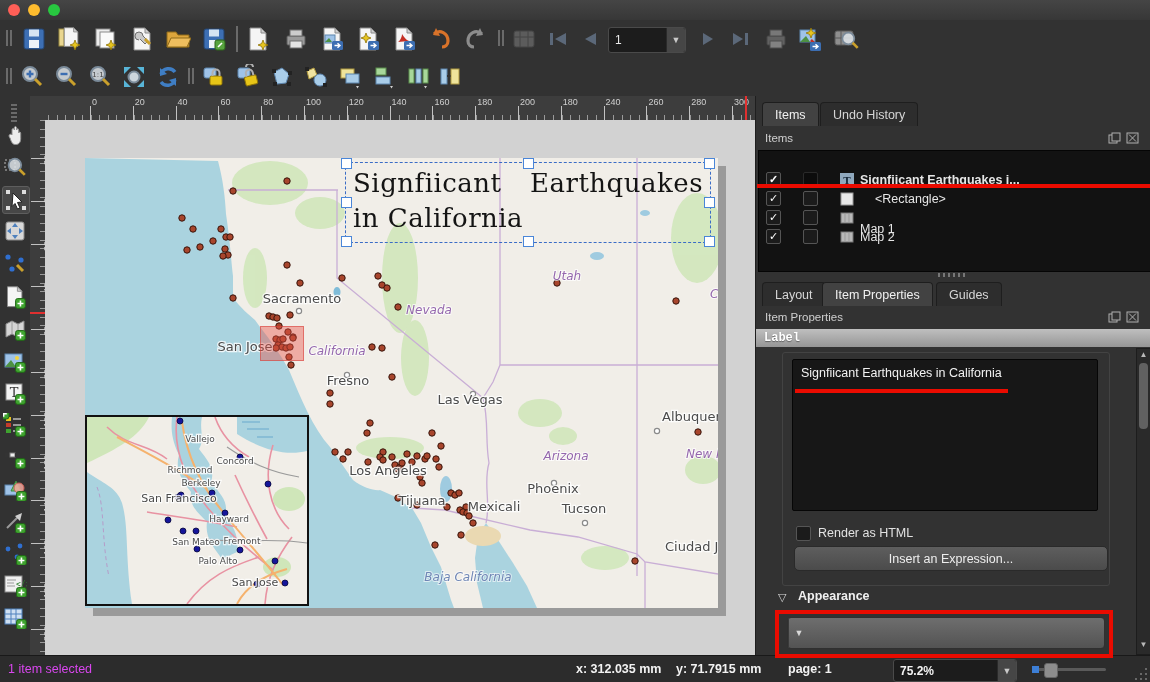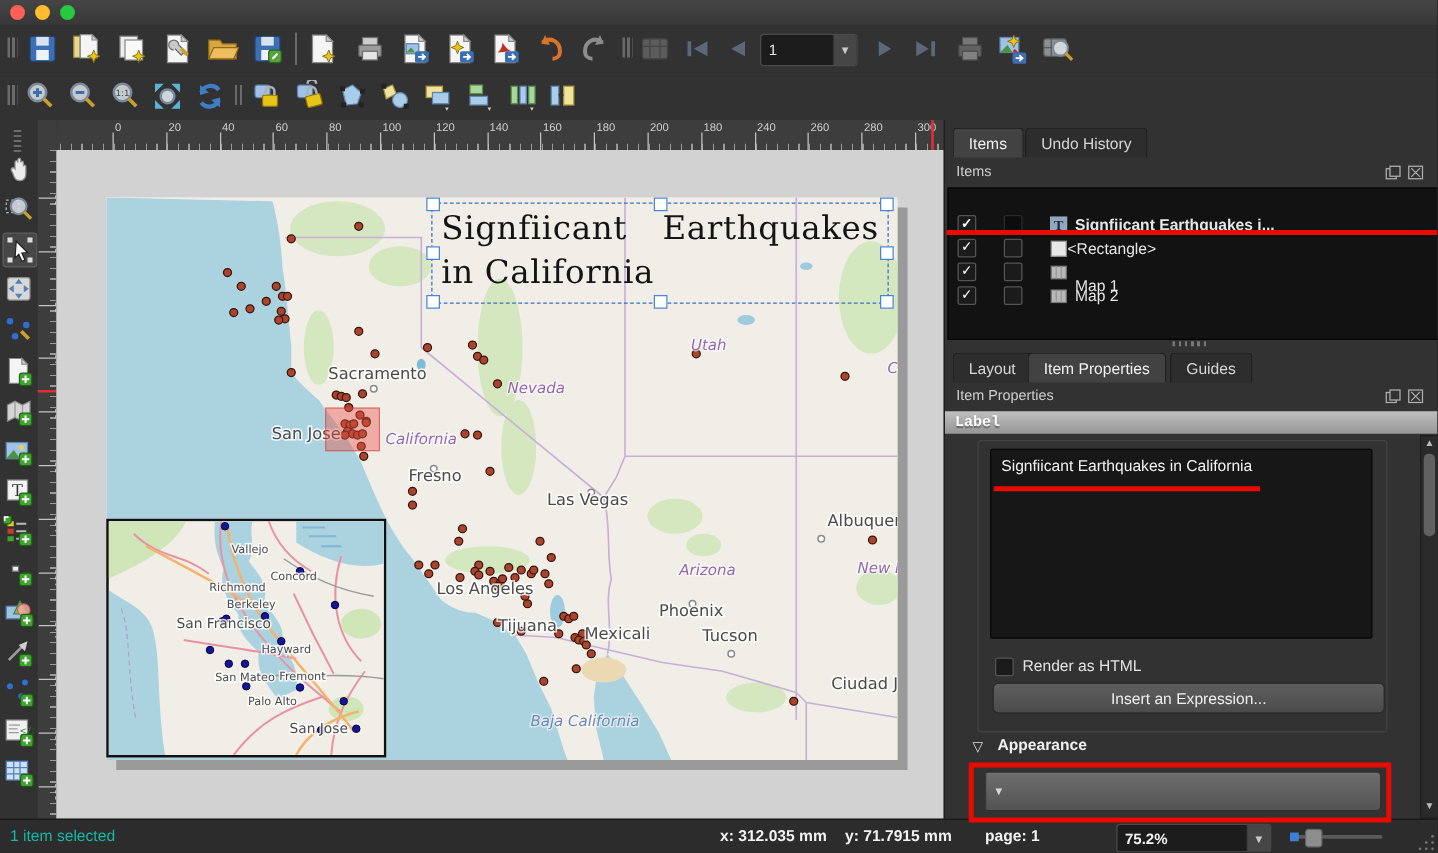--- a/index.html
+++ b/index.html
@@ -73,21 +73,21 @@
   .btn{position:absolute;background:linear-gradient(#5e5e5e,#4b4b4b);border:1px solid #2a2a2a;border-radius:5px;
       color:#eee;font-size:12.5px;display:flex;align-items:center;justify-content:center;}
   .fontcombo{position:absolute;background:linear-gradient(#6e6e6e,#535353);border:1px solid #303030;border-radius:4px;display:flex;}
   .fontcombo .fval{flex:1;font-family:"DejaVu Serif",serif;font-style:italic;font-size:26px;color:#0e0e0e;padding:0 10px;line-height:30px;letter-spacing:1px;}
   .fontcombo .farrow{width:20px;border-left:1px solid #3a3a3a;display:flex;align-items:center;justify-content:center;color:#d8d8d8;font-size:9px;}
   .sbar{position:absolute;width:13px;background:#2a2a2a;border:1px solid #1d1d1d;}
   .sthumb{position:absolute;left:2px;width:9px;background:#616161;border-radius:4px;}
   .sarr{position:absolute;left:0;width:13px;height:12px;color:#b9b9b9;font-size:8px;text-align:center;line-height:12px;}
   
   #statusbar{position:absolute;left:0;top:655px;width:1150px;height:27px;background:#2c2c2c;border-top:1px solid #191919;font-size:12.5px;}
-  .sb{position:absolute;top:6px;color:#14b8a6;}
+  .sb{position:absolute;top:6px;color:#d946ef;}
   .sbv{font-weight:bold;color:#f2f2f2;}
   
   .anno{position:absolute;background:#ea0b00;}
   .annobox{position:absolute;border:4px solid #ea0b00;}
   .dots6{position:absolute;width:30px;height:4px;background:repeating-linear-gradient(90deg,#777 0 2px,transparent 2px 5px);}
 </style>
 </head>
 <body>
 
 <div id="win">
@@ -825,21 +825,21 @@
             <text x="7" y="11" font-size="10" text-anchor="middle" fill="#1c2e3e" font-family="DejaVu Serif">T</text>
           </svg>
         <span style="margin-left:6px;">Signfiicant Earthquakes i...</span>
       </div>
       <div class="trow" style="top:38px;">
         <span class="cb" style="margin-left:7px;">✓</span>
         <span class="cb" style="margin-left:22px;"></span>
         <svg style="margin-left:22px;" width="14" height="14" viewBox="0 0 14 14">
             <rect x="1" y="1" width="12" height="12" fill="#e8e8e8" stroke="#999"></rect>
           </svg>
-        <span style="margin-left:0;">&lt;Rectangle&gt;</span>
+        <span style="margin-left:21px;">&lt;Rectangle&gt;</span>
       </div>
       <div class="trow" style="top:57px;">
         <span class="cb" style="margin-left:7px;">✓</span>
         <span class="cb" style="margin-left:22px;"></span>
         <svg style="margin-left:22px;" width="14" height="14" viewBox="0 0 14 14">
             <rect x="1" y="2" width="12" height="10" fill="#b8b8b8" stroke="#777"></rect>
             <path d="M5,2 v10 M9,2 v10" stroke="#999"></path>
           </svg>
         <span style="margin-left:6px;margin-top:23px;">Map 1</span>
       </div>

